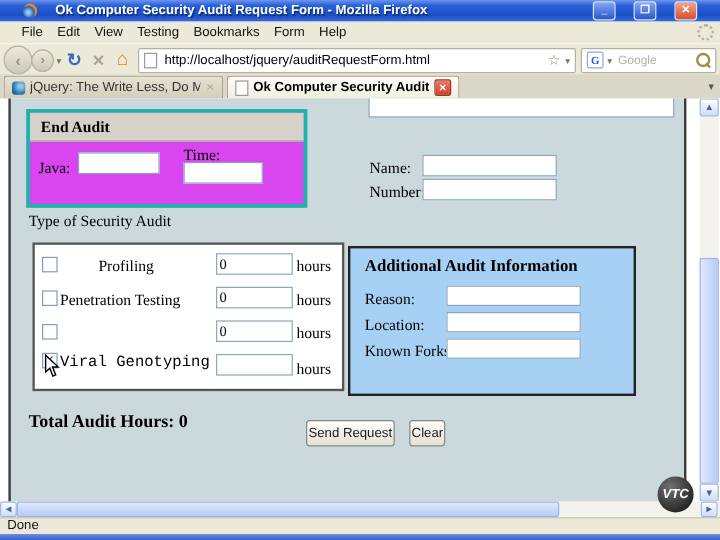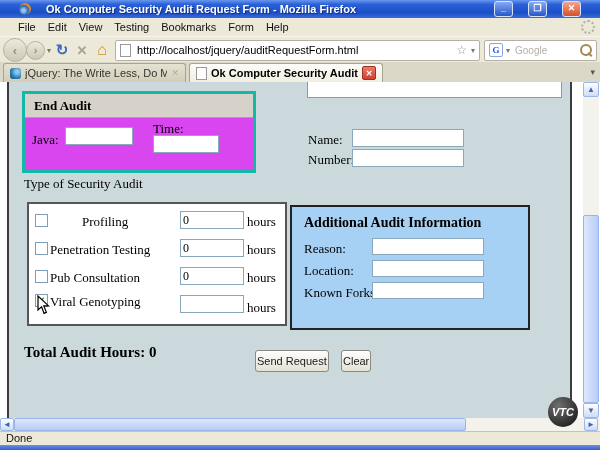--- a/index.html
+++ b/index.html
@@ -221,26 +221,25 @@
       <span class="lbl" style="left:21px;top:10px;margin-left:32px;">Profiling</span>
       <input class="xp-input" style="left: 151px; top: 7px; width: 58px;" value="0">
       <span class="hours-unit" style="left:218px;top:10px;">hours</span>
 
       <div class="checkbox" style="left:6px;top:38px;"></div>
       <span class="lbl" style="left:21px;top:38px;">Penetration Testing</span>
       <input class="xp-input" style="left: 151px; top: 35px; width: 58px;" value="0">
       <span class="hours-unit" style="left:218px;top:38px;">hours</span>
 
       <div class="checkbox" style="left:6px;top:66px;"></div>
-      <span class="lbl" style="left:21px;top:66px;">Pub Consultation</span>
       <input class="xp-input" style="left: 151px; top: 63px; width: 58px;" value="0">
       <span class="hours-unit" style="left:218px;top:66px;">hours</span>
 
       <div class="checkbox" style="left:6px;top:90px;">✓</div>
-      <span class="lbl" style="left:21px;top:90px;">Viral Genotyping</span>
+      <span class="lbl" style="left:21px;top:90px;font-family:Liberation Mono, monospace;">Viral Genotyping</span>
       <input class="xp-input" style="left: 151px; top: 91px; width: 58px;" value="">
       <span class="hours-unit" style="left:218px;top:96px;">hours</span>
 
       <svg class="cursor-icon" width="13" height="20" viewBox="0 0 13 20">
         <polygon points="1,1 1,15 4.6,11.8 7,18.4 9.4,17.4 6.8,10.9 11.6,10.9" fill="#fff" stroke="#000" stroke-width="1.2"></polygon>
       </svg>
     </div>
 
     <div class="virus-box">
       <div class="virus-title">Additional Audit Information</div>

